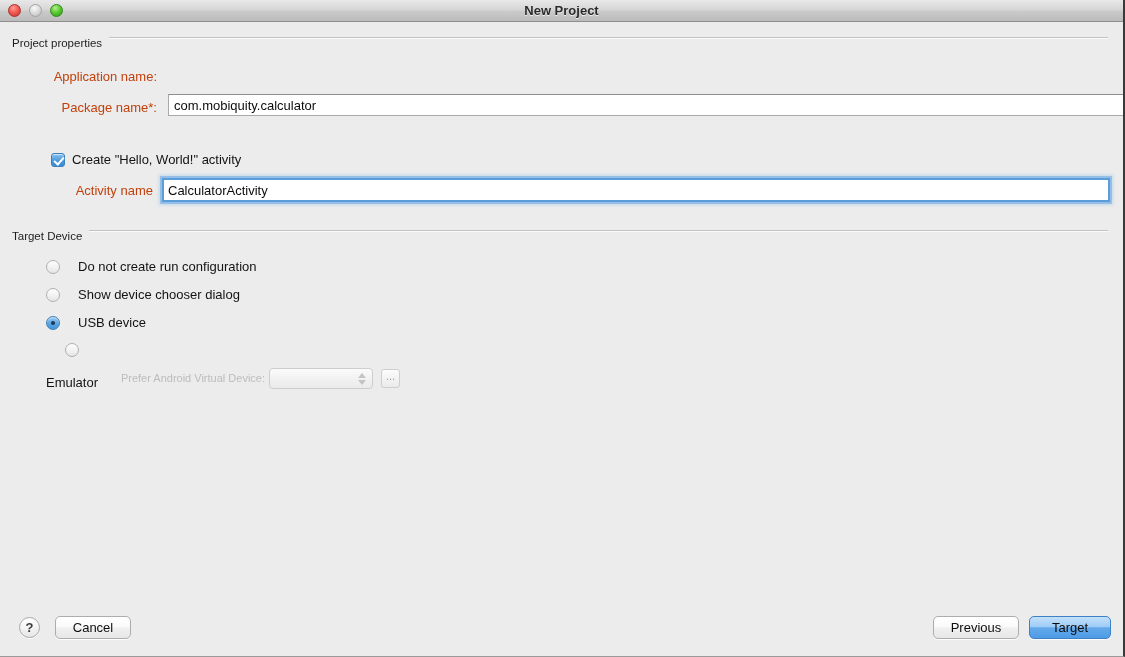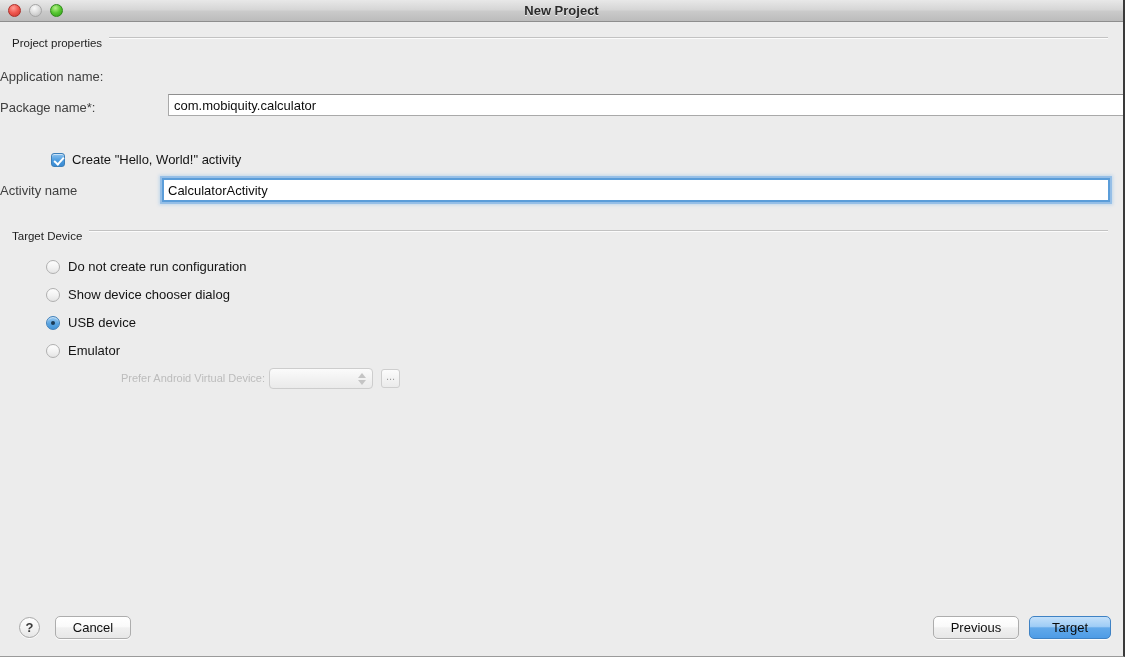--- a/index.html
+++ b/index.html
@@ -97,22 +97,22 @@
     flex: 1;
     height: 1px;
     background: #c2c2c2;
     border-bottom: 1px solid #fbfbfb;
   }
 
   
   .field-label {
     position: absolute;
     font-size: 13px;
-    color: #404040;
-    text-align: left;
+    color: #c2410c;
+    text-align: right;
     white-space: nowrap;
   }
   .text-input {
     position: absolute;
     box-sizing: border-box;
     background: #ffffff;
     border: 1px solid #a9a9a9;
     border-top-color: #8f8f8f;
     font-family: "Liberation Sans", sans-serif;
     font-size: 13px;
@@ -160,21 +160,21 @@
     font-size: 13px;
     color: #131313;
     white-space: nowrap;
   }
 
   
   .radio-row {
     position: absolute;
     display: flex;
     align-items: center;
-    gap: 8px;
+    gap: 18px;
   }
   .rb-circle {
     width: 14px;
     height: 14px;
     box-sizing: border-box;
     border-radius: 50%;
     background: linear-gradient(to bottom, #fdfdfd 0%, #f2f2f2 55%, #e4e4e4 100%);
     border: 1px solid #b0b0b0;
     position: relative;
     flex: 0 0 auto;
@@ -330,21 +330,21 @@
       <span class="rb-label">Do not create run configuration</span>
     </div>
     <div class="radio-row" style="top:265px; left:46px;">
       <span class="rb-circle"></span>
       <span class="rb-label">Show device chooser dialog</span>
     </div>
     <div class="radio-row" style="top:293px; left:46px;">
       <span class="rb-circle selected"></span>
       <span class="rb-label">USB device</span>
     </div>
-    <div class="radio-row" style="top:321px; left:46px;">
+    <div class="radio-row" style="top:321px; left:46px;flex-direction:column;">
       <span class="rb-circle"></span>
       <span class="rb-label">Emulator</span>
     </div>
 
     <label class="avd-label" style="top:350px; left:0; width:257px;">Prefer Android Virtual Device:</label>
     <div class="combo" style="top:346px; left:269px; width:104px; height:21px;">
       <span class="combo-steppers">
         <span class="stepper-up"></span>
         <span class="stepper-down"></span>
       </span>

